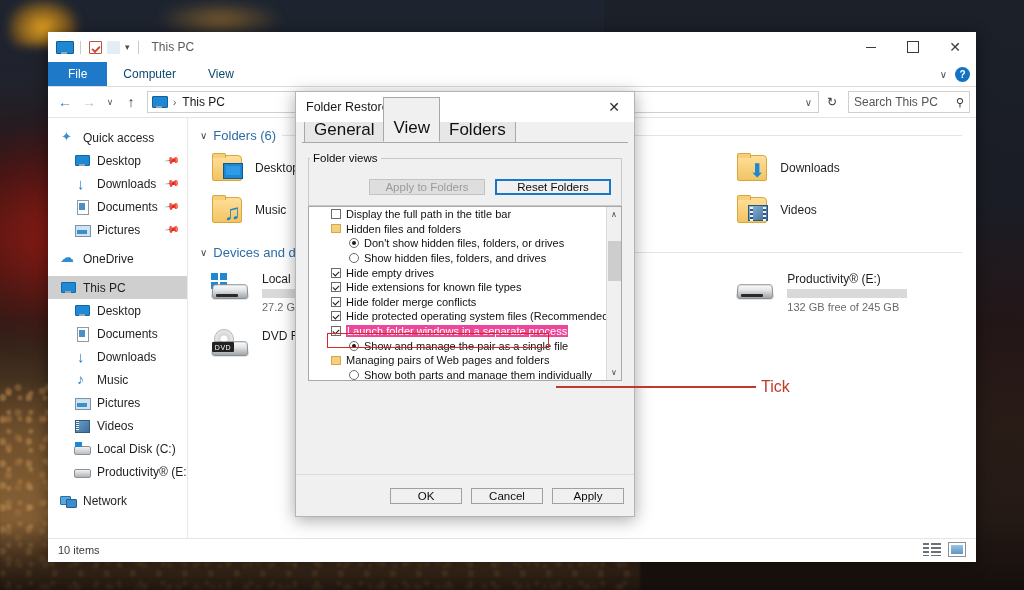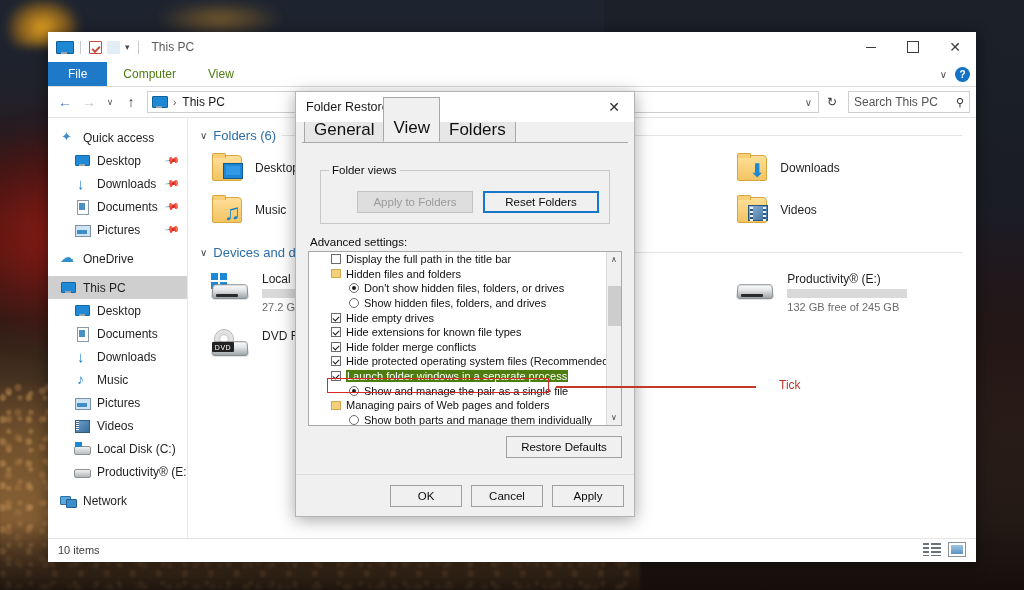--- a/index.html
+++ b/index.html
@@ -124,21 +124,21 @@
   }
 
   
   #ribbon {
     height: 25px; position:relative; background:#fff;
     border-bottom: 1px solid #dcdcdc;
     display:flex; align-items:stretch;
   }
   .rtab {
     display:flex; align-items:center; padding: 0 16px;
-    font-size: 12px; color: #4d7c0f;
+    font-size: 12px; color: #0c4a6e;
   }
   .rtab.file { background:#1e7ac8; color:#fff; padding: 0 20px; }
   #ribbon-right { position:absolute; right:6px; top:0; height:25px; display:flex; align-items:center; gap:8px; }
   .rb-chev { font-size:10px; color:#4c4c4c; }
   .help-circle {
     width:15px;height:15px;border-radius:50%;background:#1273c4;color:#fff;
     font-size:10px; display:flex;align-items:center;justify-content:center; font-weight:bold;
   }
 
   
@@ -296,53 +296,53 @@
   }
   #dlg-tabs { display:flex; padding-left: 8px; gap:0; background:#f0f0f0; height: 20px; align-items:flex-end; }
   .dtab {
     padding: 20px 9px 2px 9px; font-size:17px; border:1px solid #a8a8a8; border-bottom:none;
     background:#e7e7e7; color:#111; margin-right: -1px;
   }
   .dtab.active { background:#f0f0f0; border-bottom: 1px solid #f0f0f0; position:relative; z-index:2; padding-bottom:3px;}
   #dlg-page { border-top:1px solid #a8a8a8; margin: 0 6px; padding: 9px 6px 0 6px; height: 338px; position:relative; background:#f0f0f0;}
 
   fieldset.grp {
-    border:1px solid #c8c8c8; margin:12px; padding: 6px 8px 10px 8px; position:relative;
+    border:1px solid #c8c8c8; margin:0; padding: 6px 8px 10px 1px; position:relative;
   }
   fieldset.grp legend { font-size:11.5px; padding: 0 3px; color:#0b0b0b; }
   .fv-row { display:flex; gap:10px; }
   .fv-icon { width: 34px; height: 34px; position:relative; flex:0 0 34px; margin-top: 4px; margin-left:4px;}
   .fv-icon .fb { position:absolute; left:0; top:3px; width:26px; height:27px; background:linear-gradient(180deg,#fbe3ab,#f2cf7e); border:1px solid #d7ad53;}
   .fv-icon .ff { position:absolute; left:6px; top:0px; width:24px; height:26px; background:#fdf3d8; border:1px solid #d7ad53;}
   .fv-icon .dots { position:absolute; left:9px; top:4px; width:18px; height:18px;
     background:
       radial-gradient(circle, #8e8e8e 0 1.2px, rgba(0,0,0,0) 1.4px) 0 0/6px 6px;
   }
   .fv-text { font-size:11.5px; line-height: 14px; color:#0b0b0b; padding-top:4px;}
   .fv-btns { display:flex; gap:10px; margin-top: 9px; justify-content:flex-end; padding-right: 2px;}
   .btn {
-    min-width: 116px; height: 22px; border:1px solid #a0a0a0; background:#f0f0f0;
+    min-width: 116px; height: 16px; border:1px solid #a0a0a0; background:#f0f0f0;
     font-size:11.5px; display:flex; align-items:center; justify-content:center; color:#0b0b0b;
   }
   .btn.disabled { color:#9a9a9a; background:#dedede; border-color:#c3c3c3; }
   .btn.focus { border:2px solid #1877c8; }
 
   .adv-label { margin: 9px 0 3px 2px; font-size:11.5px; }
   #advlist {
     border:1px solid #a8a8a8; background:#fff; height: 175px; position:relative; overflow:hidden;
   }
   .lrow { display:flex; align-items:center; height: 14.6px; padding-left: 22px; font-size:11px; color:#111; gap:5px; white-space:nowrap;}
   .lrow.ind { padding-left: 40px; }
   .cb { width:10px; height:10px; border:1px solid #6b6b6b; background:#fff; position:relative; flex:0 0 10px;}
   .cb.on::after { content:""; position:absolute; left:1px; top:2px; width:5px; height:3px;
     border-left:1.6px solid #1a1a1a; border-bottom:1.6px solid #1a1a1a; transform: rotate(-45deg);}
   .rb { width:10px; height:10px; border:1px solid #6b6b6b; border-radius:50%; background:#fff; position:relative; flex:0 0 10px;}
   .rb.on::after { content:""; position:absolute; left:2px; top:2px; width:4px; height:4px; border-radius:50%; background:#1a1a1a;}
   .fldico { width:10px; height:9px; background:#f4cf7c; border:1px solid #d2a94f; flex:0 0 10px;}
-  .lrow.hl .ltext { background:#4d7c0f; color:#fff; padding: 0 1px; }
+  .lrow.hl .ltext { background:#ec4899; color:#fff; padding: 0 1px; }
   #hl-box {
     position:absolute; left: 18px; top: 126px; width: 222px; height: 15px;
     border: 1.6px solid #d62828; pointer-events:none;
   }
   #advscroll {
     position:absolute; right:0; top:0; width:15px; height:100%; background:#f0f0f0; border-left:1px solid #dcdcdc;
   }
   .sc-arr { height:15px; display:flex; align-items:center; justify-content:center; font-size:8px; color:#444; }
   #sc-thumb { position:absolute; left:1px; top: 34px; width:13px; height: 40px; background:#cdcdcd; }
 
@@ -352,21 +352,21 @@
     border-top:1px solid #dcdcdc; background:#f0f0f0;
     display:flex; align-items:center; justify-content:flex-end; gap:9px; padding-right: 10px;
   }
   .btn.sm { min-width: 72px; }
 
   
   #annot-line {
     position:absolute; left: 556px; top: 386px; width: 200px; height: 2px; background:#c0392b;
   }
   #annot-text {
-    position:absolute; left: 779px; top: 378px; font-size: 12px; color:#c0392b;
+    position:absolute; left: 761px; top: 378px; font-size: 16px; color:#c0392b;
   }
 </style>
 </head>
 <body>
 
 <div id="desktop">
   <div class="wp" id="wp-base"></div>
   <div class="wp" id="wp-right"></div>
   <div class="wp" id="wp-redglow"></div>
   <div class="wp" id="wp-redglow2"></div>
@@ -626,21 +626,20 @@
   <div id="dlg-page">
 
     <fieldset class="grp">
       <legend>Folder views</legend>
       <div class="fv-btns">
         <span class="btn disabled">Apply to Folders</span>
         <span class="btn focus">Reset Folders</span>
       </div>
     </fieldset>
 
-    <div class="adv-label">Advanced settings:</div>
 
     <div id="advlist">
       <div class="lrow">
         <span class="cb"></span>
         <span class="ltext">Display the full path in the title bar</span>
       </div>
       <div class="lrow">
         <span class="fldico"></span>
         <span class="ltext">Hidden files and folders</span>
       </div>
@@ -687,23 +686,20 @@
 
       <div id="hl-box"></div>
 
       <div id="advscroll">
         <div class="sc-arr">∧</div>
         <div id="sc-thumb"></div>
         <div class="sc-arr" style="position:absolute;bottom:0;width:100%">∨</div>
       </div>
     </div>
 
-    <div id="restore-row">
-      <span class="btn">Restore Defaults</span>
-    </div>
   </div>
 
   <div id="dlg-footer">
     <span class="btn sm">OK</span>
     <span class="btn sm">Cancel</span>
     <span class="btn sm">Apply</span>
   </div>
 </div>
 
 <div id="annot-line" style="background: rgb(192, 57, 43);"></div>

